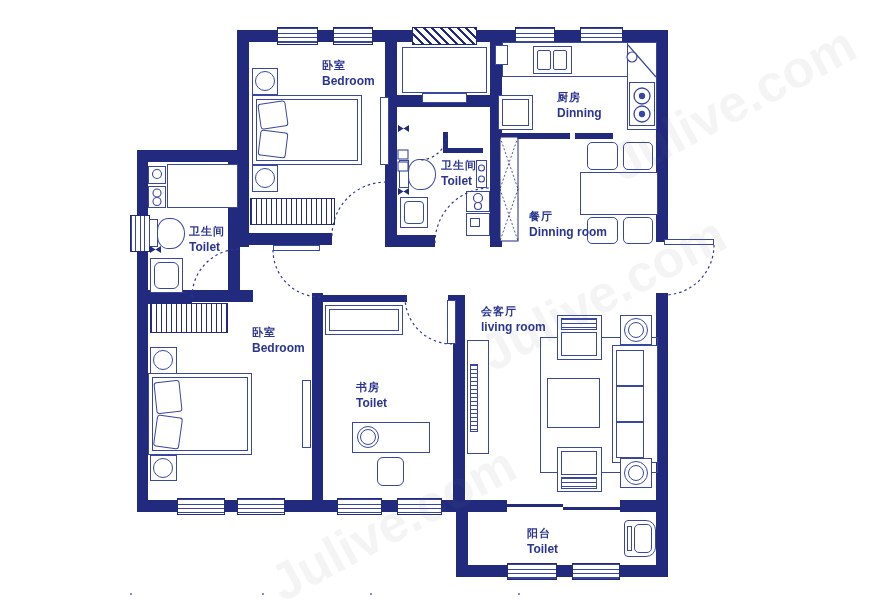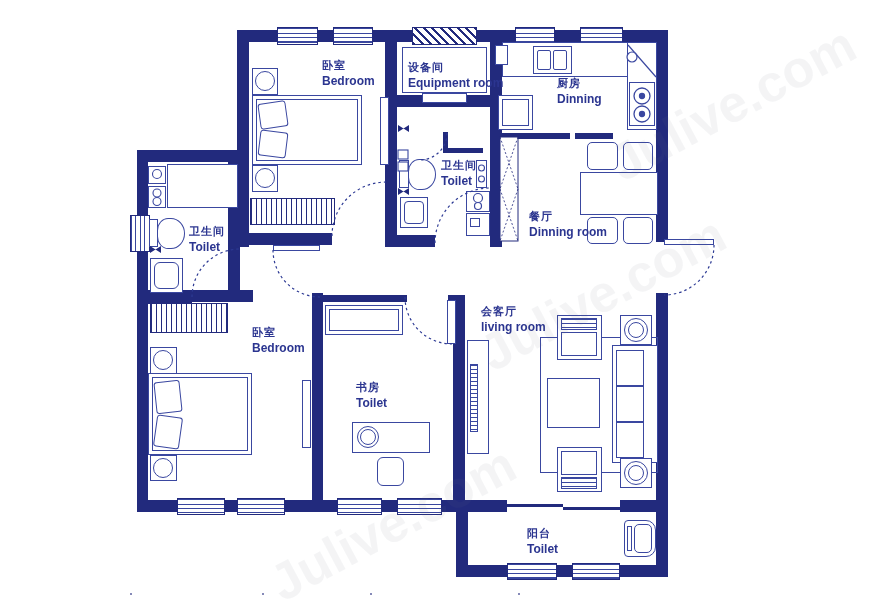--- a/index.html
+++ b/index.html
@@ -229,25 +229,21 @@
     <g fill="#fff" stroke="#3a47a0" stroke-width="1.1">
       <rect x="398" y="150" width="10" height="9"></rect>
         <rect x="398" y="162" width="10" height="9"></rect>
     </g>
   </svg>
 
   <div class="lbl" style="left:322px;top:58px">
     <span class="zh">卧室</span>
     <span class="en">Bedroom</span>
   </div>
-  <div class="lbl" style="left:408px;top:60px">
-    <span class="zh">设备间</span>
-    <span class="en">Equipment room</span>
-  </div>
-  <div class="lbl" style="left:557px;top:76px">
+  <div class="lbl" style="left:557px;top:90px">
     <span class="zh">厨房</span>
     <span class="en">Dinning</span>
   </div>
   <div class="lbl" style="left:441px;top:158px">
     <span class="zh">卫生间</span>
     <span class="en">Toilet</span>
   </div>
   <div class="lbl" style="left:529px;top:209px">
     <span class="zh">餐厅</span>
     <span class="en">Dinning room</span>

